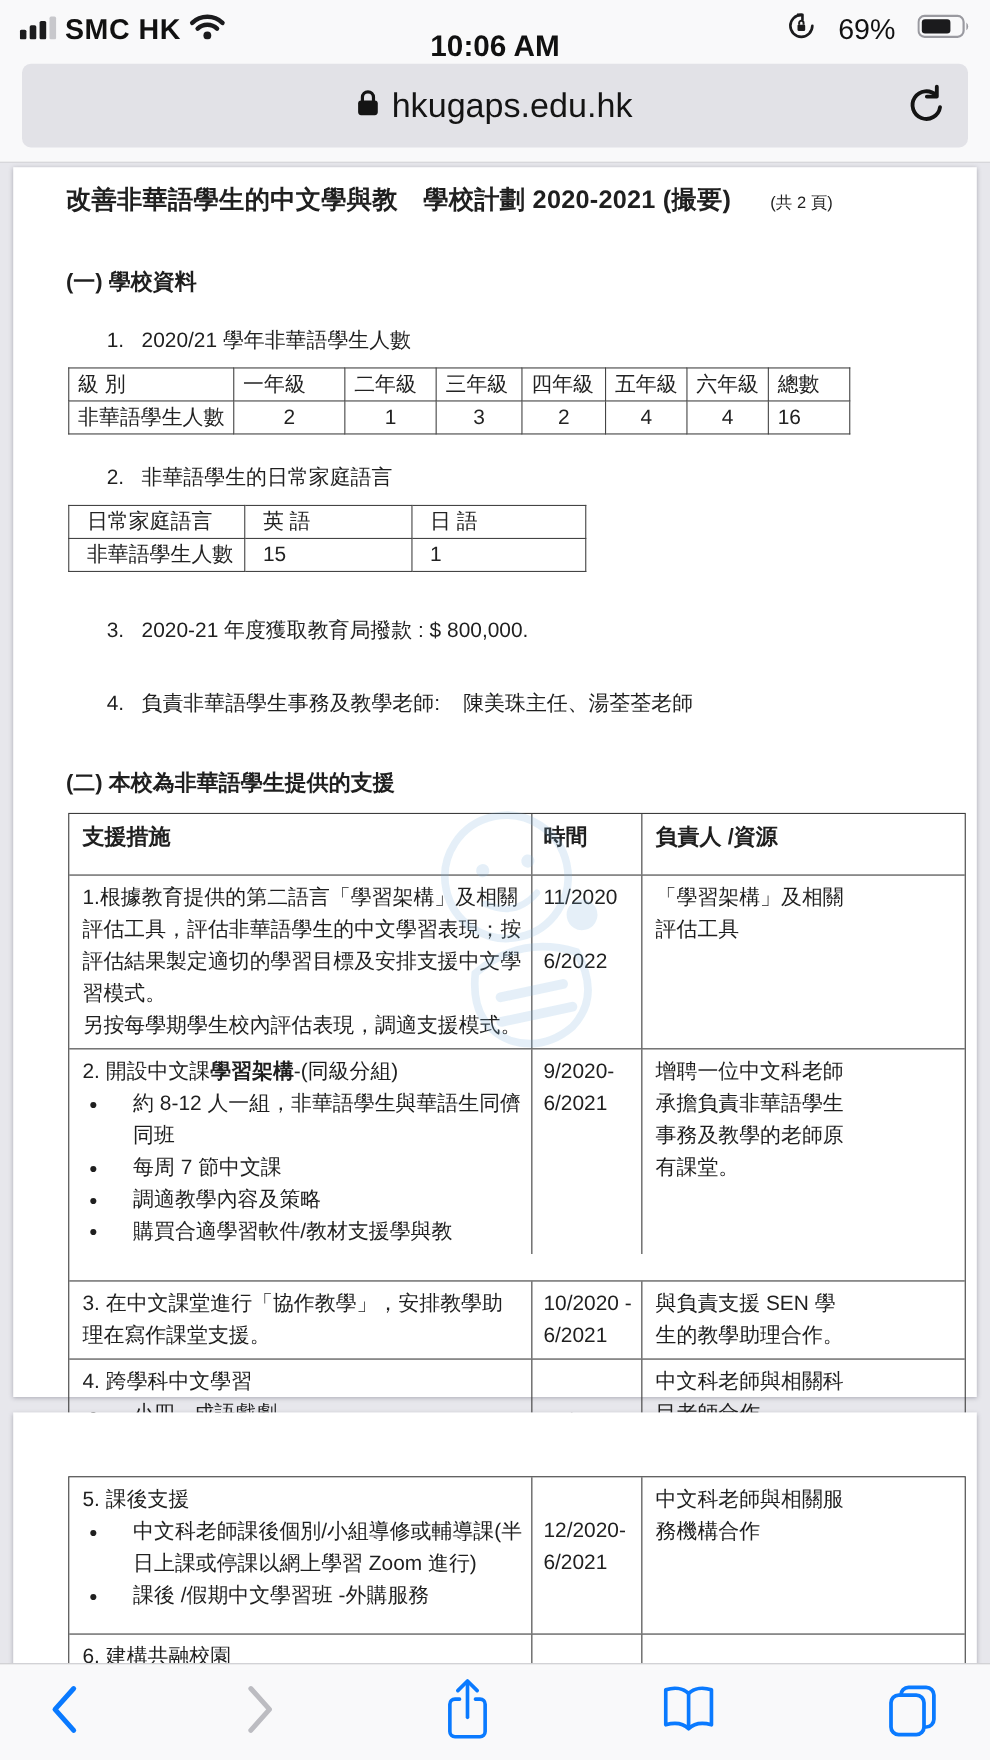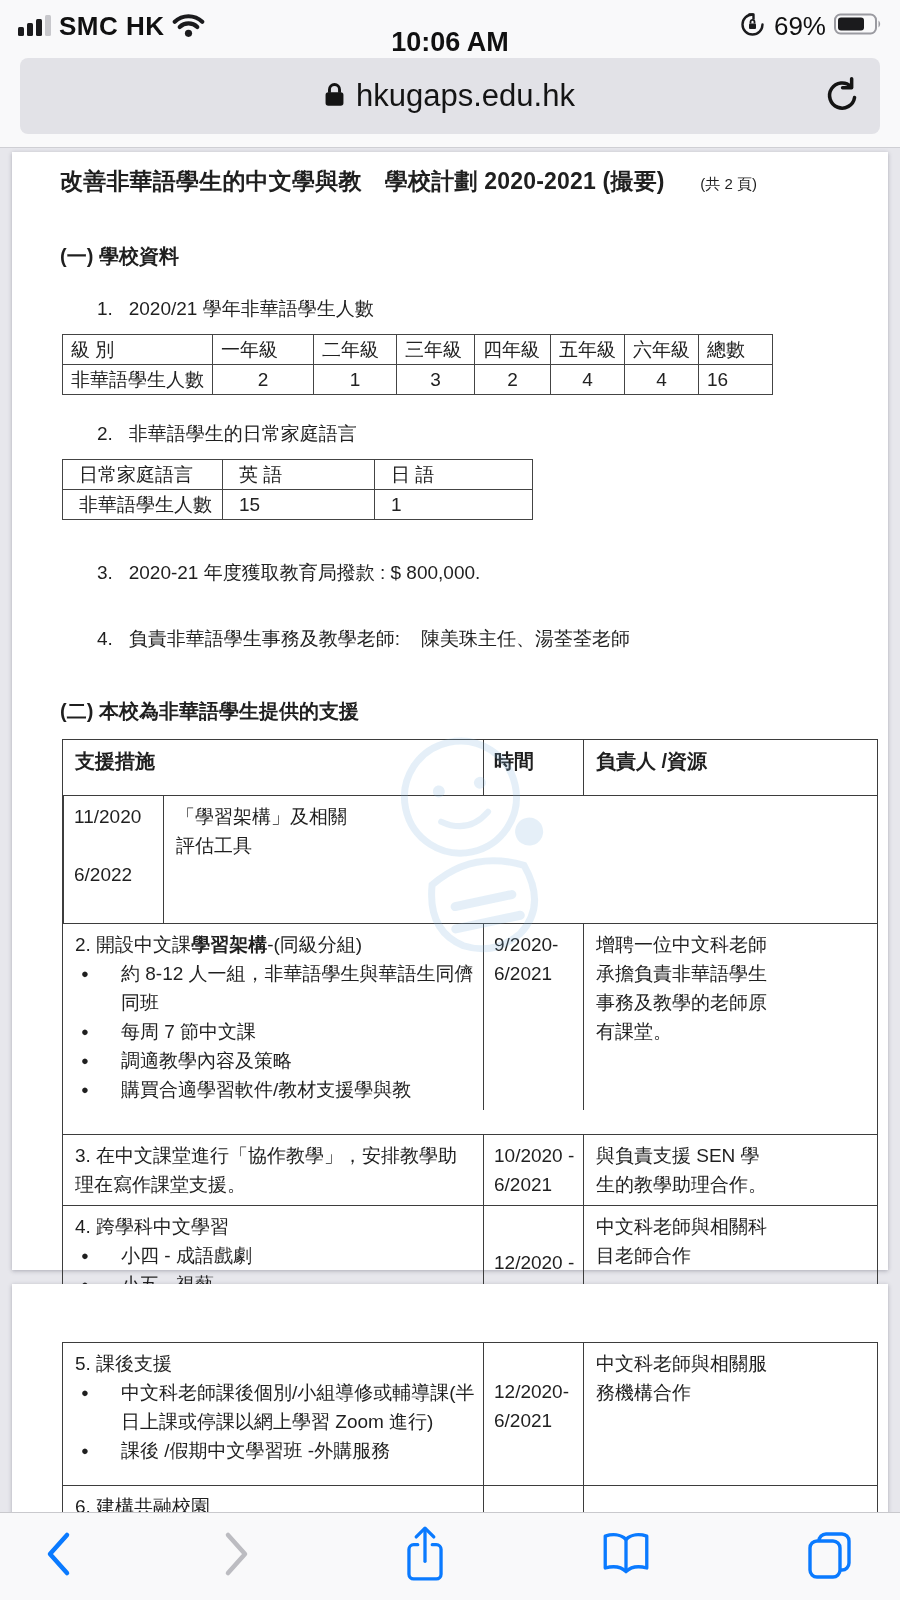--- a/index.html
+++ b/index.html
@@ -6,21 +6,21 @@
   html,body { background:#000; }
   body { font-family:"Liberation Sans","DejaVu Sans",sans-serif; }
   .phone { position:relative; width:900px; height:1600px; overflow:hidden; background:#e9e9ee; margin:0 auto; }
 
   
   .chrome { position:absolute; top:0; left:0; right:0; height:148px; background:#f9f9fa; border-bottom:1px solid #cfcfd4; z-index:30; }
   .status-bar { height:50px; display:flex; align-items:center; padding:2px 16px 0 18px; color:#111; }
   .sb-left { display:flex; align-items:center; gap:7px; }
   .carrier { font-size:26px; font-weight:600; letter-spacing:.5px; }
   .clock { position:absolute; left:0; right:0; text-align:center; font-size:27px; font-weight:700; pointer-events:none;margin-top:32px; }
-  .sb-right { margin-left:auto; display:flex; align-items:center; gap:8px; z-index:2; }
+  .sb-right { margin-left:auto; display:flex; align-items:center; gap:20px; z-index:2; }
   .batt-pct { font-size:26px; font-weight:500; }
   .url-wrap { padding:8px 20px 0; }
   .url-pill { position:relative; height:76px; background:#e2e2e7; border-radius:8px; display:flex; align-items:center; justify-content:center; }
   .url-text { font-size:31px; color:#141414; font-weight:500; margin-left:12px; }
   .reload-btn { position:absolute; right:16px; top:50%; transform:translateY(-50%); width:44px; height:44px; display:flex; align-items:center; justify-content:center; background:none; border:none; }
 
   
   .content { position:absolute; top:148px; bottom:0; left:0; right:0; background:#e7e7ec; overflow:hidden; padding-top:4px; }
   .page { background:#fff; margin:0 12px; box-shadow:0 1px 4px rgba(60,60,80,.35); color:#1f1f1f; }
   .page1 { height:1118px; padding:14px 36px 0 48px; position:relative; }
@@ -204,20 +204,22 @@
       <div class="sec-head">(二) 本校為非華語學生提供的支援</div>
 
       <div class="support-table">
         <div class="srow srow-head">
           <div class="sc sc-measure">支援措施</div>
           <div class="sc sc-time">時間</div>
           <div class="sc sc-res">負責人 /資源</div>
         </div>
 
         <div class="srow r1">
+          <div class="sc sc-measure pre">1.根據教育提供的第二語言「學習架構」及相關評估工具，評估非華語學生的中文學習表現；按評估結果製定適切的學習目標及安排支援中文學習模式。
+另按每學期學生校內評估表現，調適支援模式。</div>
           <div class="sc sc-time">11/2020
 
 6/2022</div>
           <div class="sc sc-res">「學習架構」及相關評估工具</div>
         </div>
 
         <div class="srow r2">
           <div class="sc sc-measure">
             <div><span>2. 開設中文課</span><b>學習架構</b><span>-(同級分組)</span></div>
             <div class="bullet">

